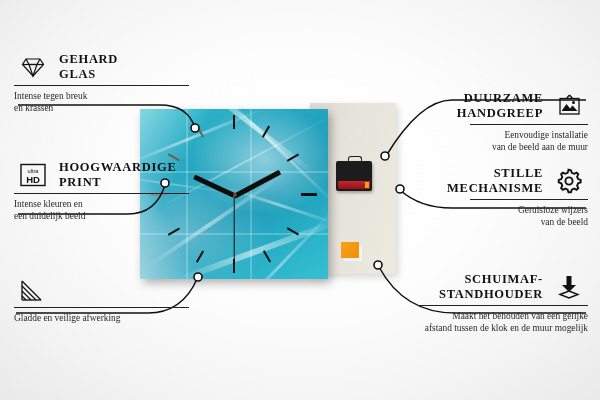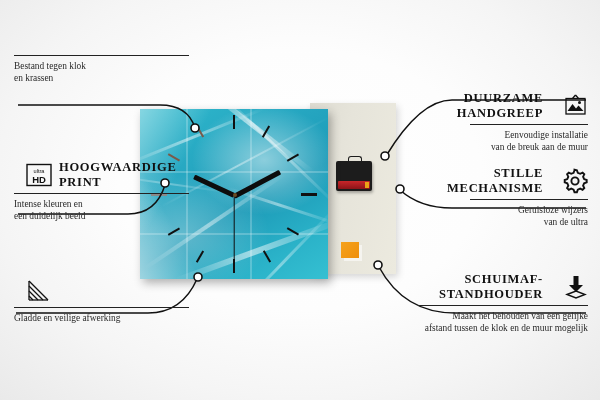--- a/index.html
+++ b/index.html
@@ -28,21 +28,21 @@
     gap: 7px;
     margin-bottom: 2px;
   }
   .feature.right .fhead { flex-direction: row-reverse; }
   .ficon {
     flex: 0 0 auto;
     width: 38px;
     height: 26px;
     display: flex;
     align-items: center;
-    justify-content: flex-end;
+    justify-content: center;
     color: #1a1a1a;
   }
   .ftitle {
     font-family: "Liberation Serif", serif;
     font-size: 12.5px;
     font-weight: 700;
     letter-spacing: 0.7px;
     line-height: 1.18;
     color: #111111;
     text-transform: uppercase;
@@ -261,22 +261,34 @@
       <circle cx="195" cy="128" r="4"></circle>
       <circle cx="165" cy="183" r="4"></circle>
       <circle cx="198" cy="277" r="4"></circle>
       <circle cx="385" cy="156" r="4"></circle>
       <circle cx="400" cy="189" r="4"></circle>
       <circle cx="378" cy="265" r="4"></circle>
     </g>
   </svg>
 
   <div class="feature" id="f-gehard">
-    <div class="frule"></div>
-    <div class="fdesc">Bestand tegen klok
+    <div class="fhead">
+      <span class="ficon">
+        <svg width="24" height="22" viewBox="0 0 24 22" fill="none" stroke="#111" stroke-width="1.2">
+          <path d="M5 3 H19 L22.5 8.5 L12 20 L1.5 8.5 Z"></path>
+          <path d="M5 3 L8 8.5 L12 20 L16 8.5 L19 3"></path>
+          <path d="M1.5 8.5 H22.5"></path>
+          <path d="M8 8.5 H16"></path>
+        </svg>
+      </span>
+      <span class="ftitle">GEHARD
+GLAS</span>
+    </div>
+    <div class="frule"></div>
+    <div class="fdesc">Intense tegen breuk
 en krassen</div>
   </div>
 
   <div class="feature" id="f-print">
     <div class="fhead">
       <span class="ficon">
         <svg width="26" height="24" viewBox="0 0 26 24">
           <rect x="1" y="1.5" width="24" height="21" fill="none" stroke="#111" stroke-width="1.4"></rect>
           <text x="13" y="10" font-family="Liberation Sans, sans-serif" font-size="5.6" text-anchor="middle" fill="#111">ultra</text>
           <text x="13" y="19.5" font-family="Liberation Sans, sans-serif" font-size="9.5" font-weight="bold" text-anchor="middle" fill="#111">HD</text>
@@ -315,37 +327,37 @@
           <rect x="3" y="4.5" width="19" height="15.5"></rect>
           <path d="M4.5 17 L9.5 10 L13 14.5 L15.5 11.5 L20.5 17 Z" fill="#111" stroke="none"></path>
           <circle cx="16.5" cy="8.5" r="1.5" fill="#111" stroke="none"></circle>
         </svg>
       </span>
       <span class="ftitle">DUURZAME
 HANDGREEP</span>
     </div>
     <div class="frule"></div>
     <div class="fdesc">Eenvoudige installatie
-van de breuk aan de muur</div>
+van de beeld aan de muur</div>
   </div>
 
   <div class="feature right" id="f-mechanisme">
     <div class="fhead">
       <span class="ficon">
         <svg width="26" height="26" viewBox="0 0 26 26" fill="none" stroke="#111" stroke-width="1.9">
           <path d="M13 2.2 l2.4 .5 .9 2.6 2.4 1 2.4-1.2 1.7 1.7 -1.2 2.4 1 2.4 2.6 .9 0 2.4 -2.6 .9 -1 2.4 1.2 2.4 -1.7 1.7 -2.4-1.2 -2.4 1 -.9 2.6 -2.4 0 -.9-2.6 -2.4-1 -2.4 1.2 -1.7-1.7 1.2-2.4 -1-2.4 -2.6-.9 0-2.4 2.6-.9 1-2.4 -1.2-2.4 1.7-1.7 2.4 1.2 2.4-1 .9-2.6 z" transform="translate(-0.5,-0.5)"></path>
           <circle cx="13" cy="13" r="3.6"></circle>
         </svg>
       </span>
       <span class="ftitle">STILLE
 MECHANISME</span>
     </div>
     <div class="frule"></div>
     <div class="fdesc">Geruisloze wijzers
-van de ultra</div>
+van de beeld</div>
   </div>
 
   <div class="feature right" id="f-schuim">
     <div class="fhead">
       <span class="ficon">
         <svg width="24" height="26" viewBox="0 0 24 26" fill="none" stroke="#111" stroke-width="1.4">
           <path d="M9.5 2 H14.5 V11 H19 L12 18 L5 11 H9.5 Z" fill="#111" stroke="none"></path>
           <path d="M3 20.5 L12 17 L21 20.5 L12 24 Z"></path>
         </svg>
       </span>

